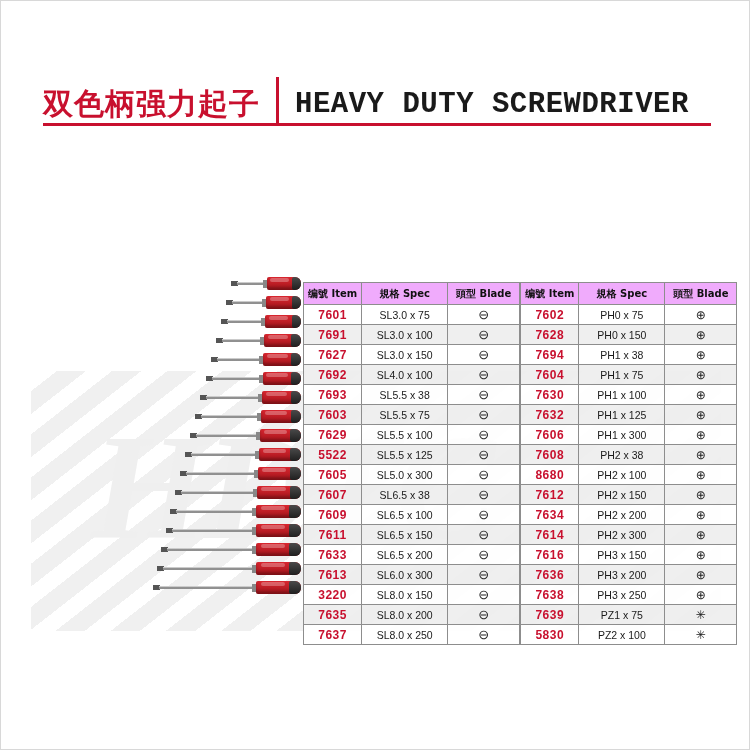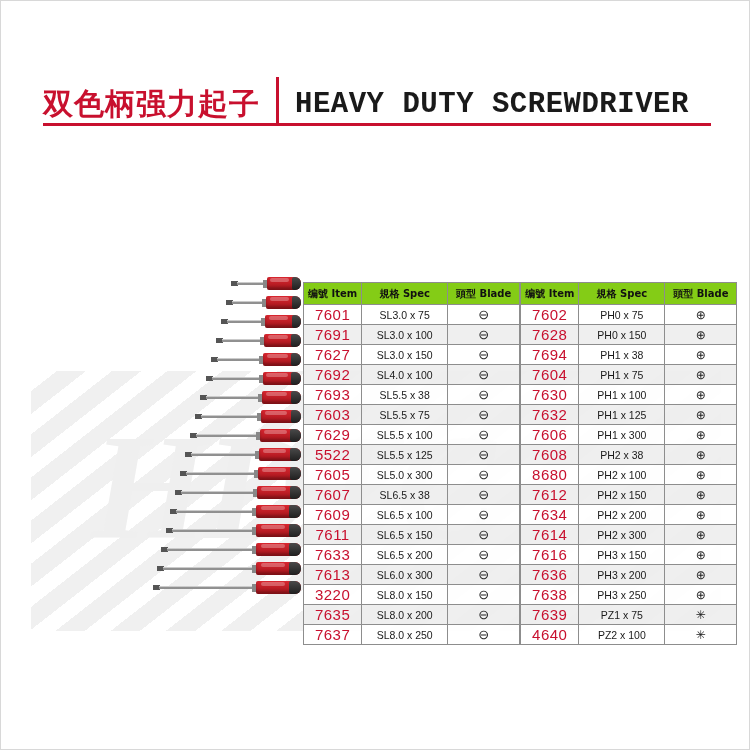--- a/index.html
+++ b/index.html
@@ -186,28 +186,28 @@
     box-sizing: border-box;
     text-align: center;
     vertical-align: middle;
     white-space: nowrap;
     background: rgba(255,255,255,0.88);
   }
   table.spec thead th {
     font-family: "DejaVu Sans", sans-serif;
     font-weight: bold;
     font-size: 10px;
-    background: #84cc16;
+    background: #f0abfc;
     color: #111;
     height: 22px;
   }
   td.item {
     font-family: "Liberation Sans", sans-serif;
-    font-weight: normal;
-    font-size: 15px;
+    font-weight: bold;
+    font-size: 12px;
     color: #c8102e;
     width: 56px;
     letter-spacing: 0.5px;
   }
   td.spec-val {
     font-size: 10.5px;
     color: #1a1a1a;
     width: 86px;
   }
   td.blade {
@@ -523,21 +523,21 @@
             <td class="item">7638</td>
             <td class="spec-val">PH3 x 250</td>
             <td class="blade"><span class="glyph phil">⊕</span></td>
           </tr>
           <tr class="alt">
             <td class="item">7639</td>
             <td class="spec-val">PZ1 x 75</td>
             <td class="blade"><span class="glyph pozi">✳</span></td>
           </tr>
           <tr>
-            <td class="item">4640</td>
+            <td class="item">5830</td>
             <td class="spec-val">PZ2 x 100</td>
             <td class="blade"><span class="glyph pozi">✳</span></td>
           </tr>
         </tbody>
       </table>
   </div>
 
 </div>
 
 </body></html>

